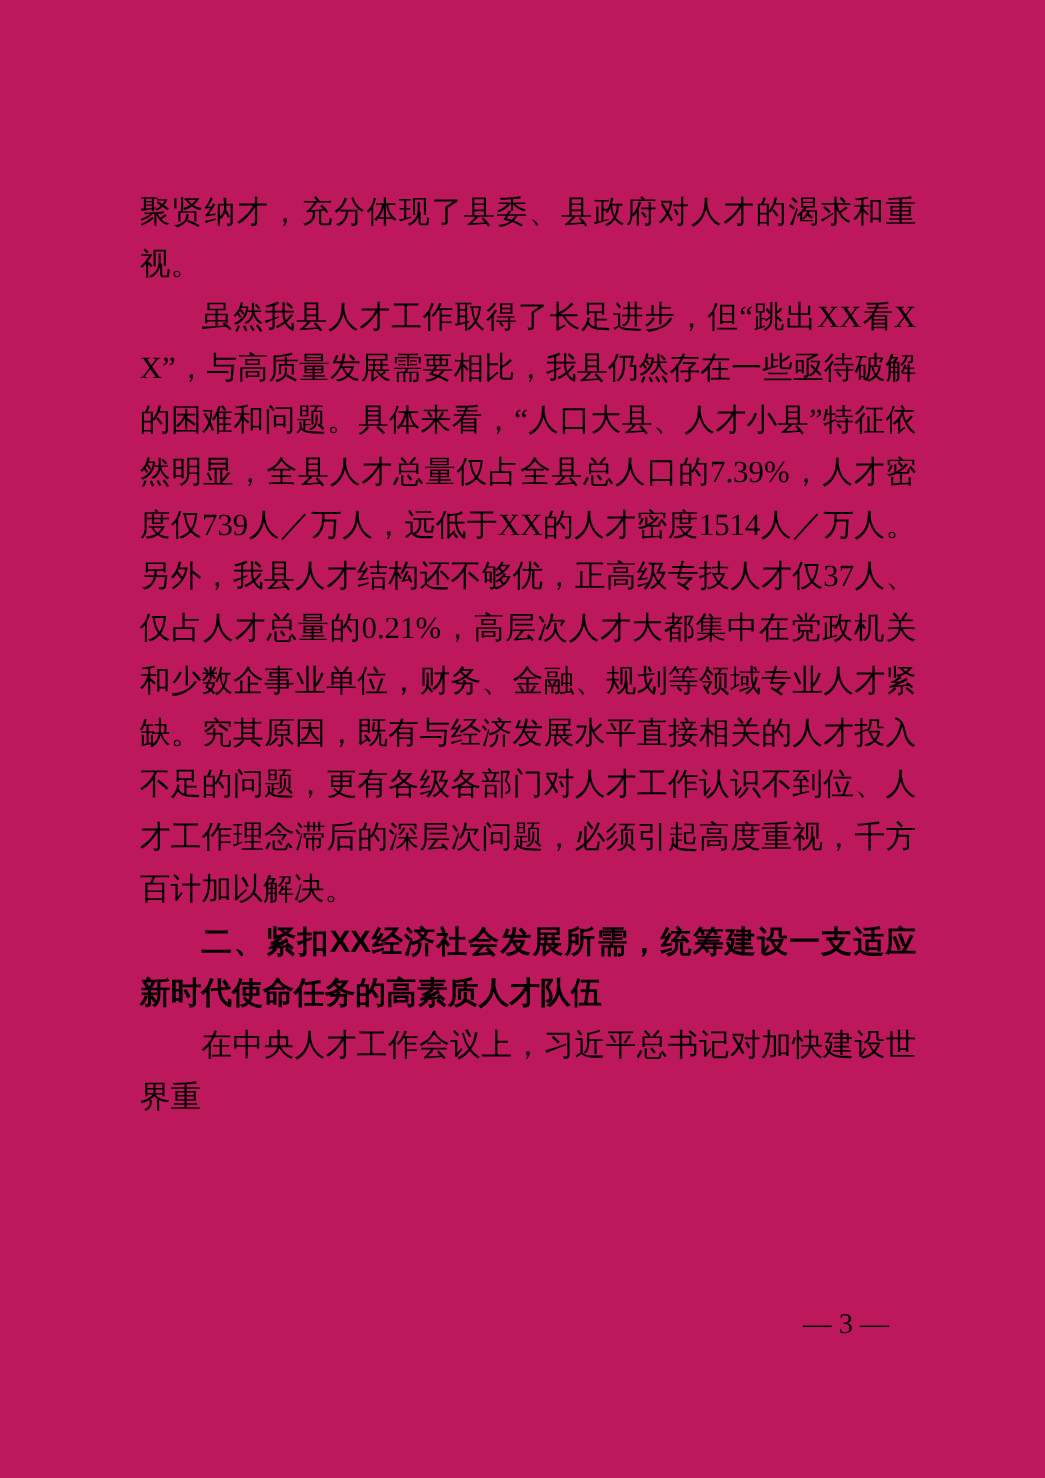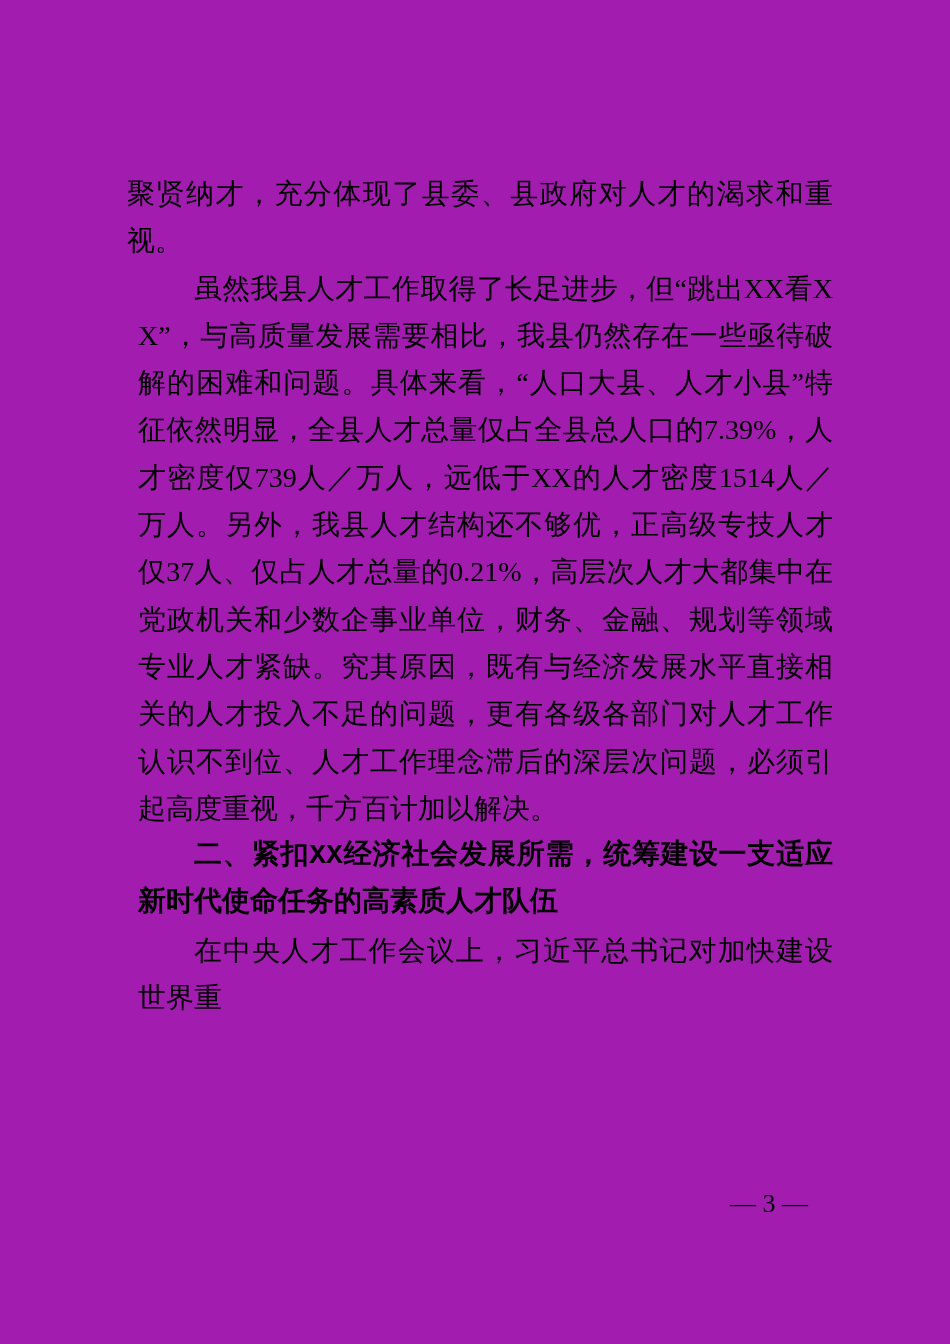--- a/index.html
+++ b/index.html
@@ -4,21 +4,21 @@
 <style>
   html, body {
     margin: 0;
     padding: 0;
     background: #ffffff;
   }
   .page {
     position: relative;
     width: 950px;
     height: 1344px;
-    background: #a21caf;
+    background: #be185d;
     overflow: hidden;
     color: #000000;
   }
   .content {
     position: absolute;
     left: 127px;
     top: 170px;
     width: 706px;
   }
   .para {
@@ -27,26 +27,25 @@
     line-height: 47.3px;
     text-align: justify;
     color: #000000;
     word-break: break-all;
   }
   .body-para {
     font-family: "Liberation Serif", "DejaVu Serif", serif;
     font-weight: 400;
   }
   .heading {
-    font-family: Liberation Mono, monospace;
+    font-family: Liberation Sans, sans-serif;
     font-weight: 700;
   }
   .indent {
     text-indent: 2em;
-    margin-left: 11px;
   }
   .page-number {
     position: absolute;
     right: 142px;
     top: 1184px;
     font-family: "Liberation Serif", "DejaVu Serif", serif;
     font-size: 26px;
     line-height: 40px;
     color: #000000;
     white-space: nowrap;

